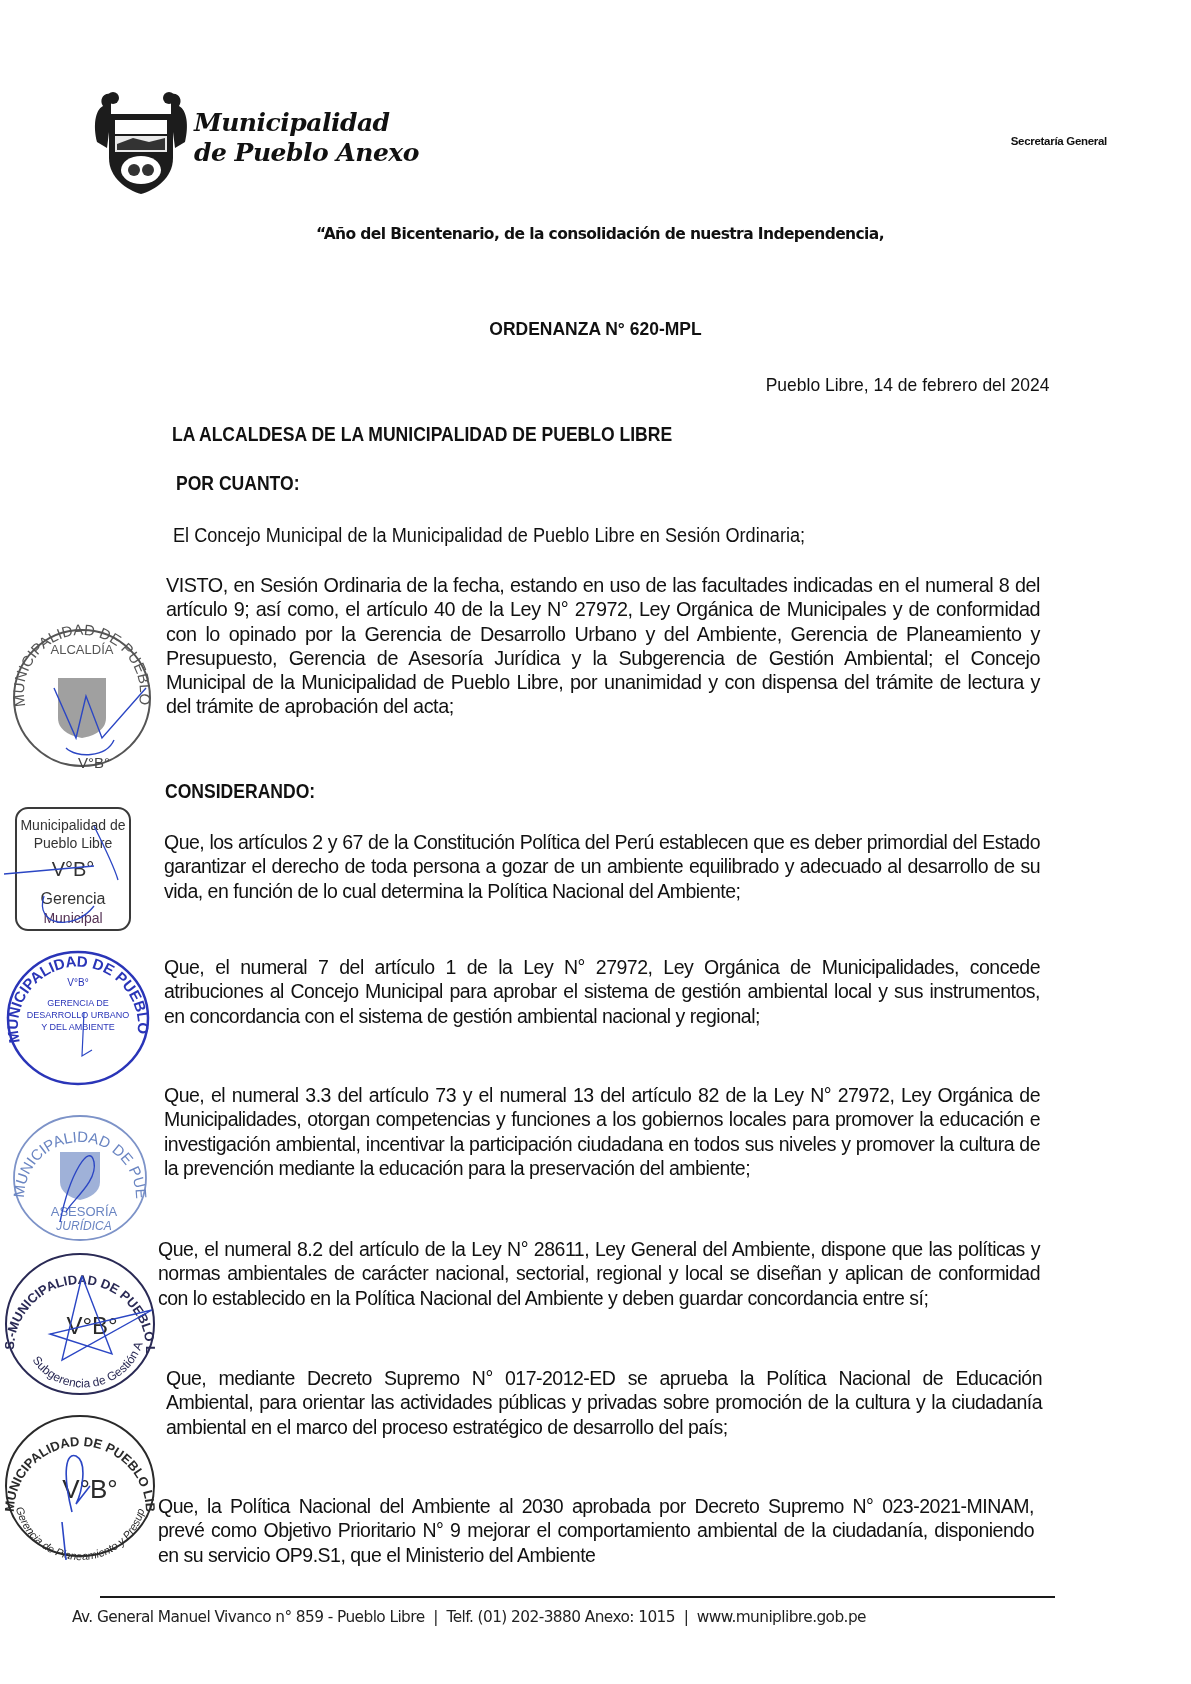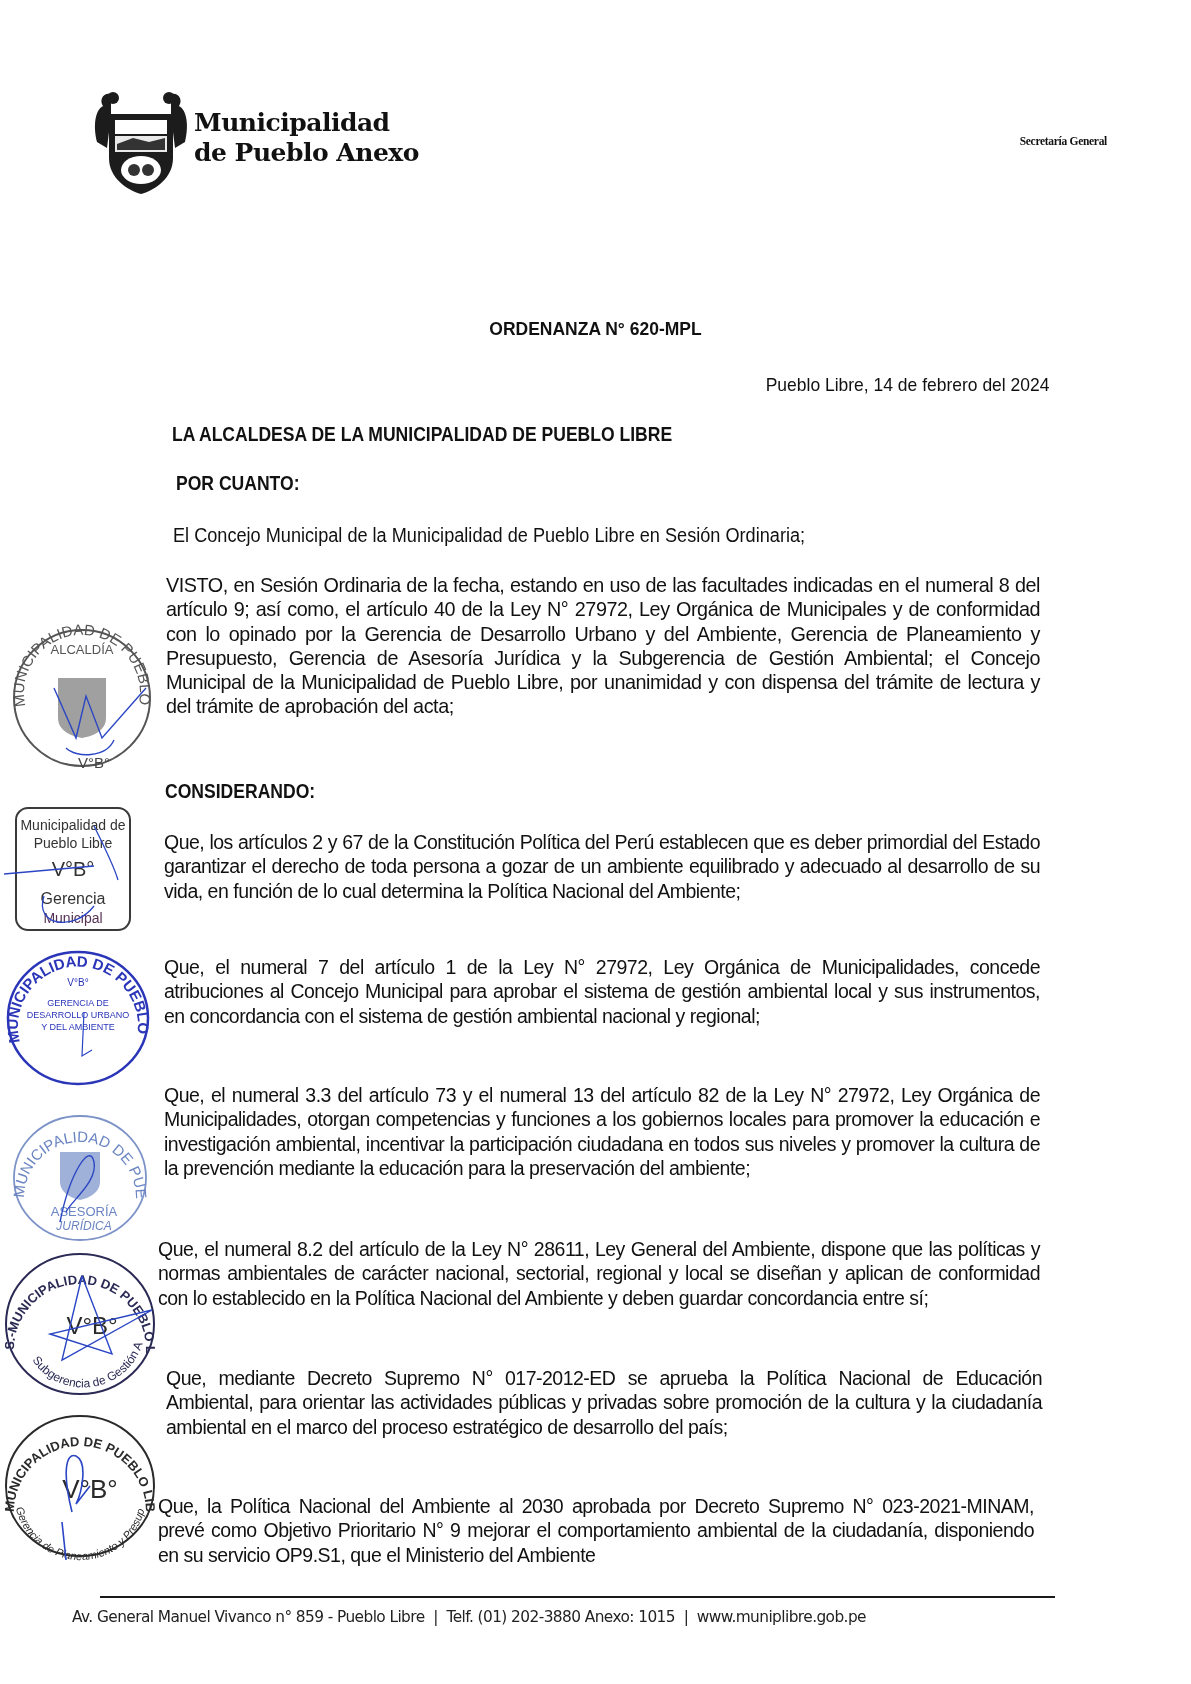--- a/index.html
+++ b/index.html
@@ -1,22 +1,22 @@
 <!DOCTYPE html>
 <html><head>
 <meta charset="utf-8">
 <style>
   html, body { margin: 0; padding: 0; background: #ffffff; }
   body { width: 1191px; height: 1684px; position: relative; overflow: hidden; font-family: "Liberation Sans", sans-serif; color: #1b1b1b; }
   .abs { position: absolute; }
 
   
   .logo { left: 93px; top: 86px; width: 96px; height: 110px; }
-  .brand { left: 194px; top: 108px; font-family: "DejaVu Serif", serif; font-weight: bold; font-size: 25px; line-height: 30px; color: #111; letter-spacing: -0.5px; }
-  .secretaria { right: 84px; top: 135px; font-family: Liberation Serif, serif; font-weight: bold; font-size: 11.5px; color: #111; letter-spacing: -0.3px; }
+  .brand { left: 194px; top: 108px; font-family: "DejaVu Serif", serif; font-weight: bold; font-size: 25px; line-height: 30px; color: #111; letter-spacing: -0.5px; font-style: italic; }
+  .secretaria { right: 84px; top: 135px; font-family: Liberation Sans, sans-serif; font-weight: bold; font-size: 11.5px; color: #111; letter-spacing: -0.3px; }
 
   .year-motto { left: 200px; width: 800px; top: 222px; text-align: center; font-family: "DejaVu Sans", sans-serif; font-weight: bold; font-size: 15.5px; line-height: 24px; color: #111; letter-spacing: -0.6px; }
 
   .ord-title { left: 0; width: 1191px; top: 318px; text-align: center; font-weight: bold; font-size: 19px; color: #111; transform: scaleX(0.92); }
 
   .date { right: 142px; top: 374px; font-size: 19px; color: #111; transform-origin: right; transform: scaleX(0.92); }
 
   .heading { font-weight: bold; font-size: 19.5px; color: #111; transform-origin: left; transform: scaleX(0.9); white-space: nowrap; }
   .h-alcaldesa { left: 172px; top: 423px; }
   .h-porcuanto { left: 176px; top: 472px; }
@@ -56,20 +56,21 @@
     <circle cx="55" cy="84" r="6" fill="#333"></circle>
   </svg>
 </div>
 <div class="abs brand">
   <div>Municipalidad</div>
   <div>de Pueblo Anexo</div>
 </div>
 <div class="abs secretaria">Secretaría General</div>
 
 <div class="abs year-motto">
+  <div>“Año del Bicentenario, de la consolidación de nuestra Independencia,</div>
 </div>
 
 <div class="abs ord-title">ORDENANZA N° 620-MPL</div>
 <div class="abs date">Pueblo Libre, 14 de febrero del 2024</div>
 
 <div class="abs heading h-alcaldesa">LA ALCALDESA DE LA MUNICIPALIDAD DE PUEBLO LIBRE</div>
 <div class="abs heading h-porcuanto">POR CUANTO:</div>
 <div class="abs para p-intro">El Concejo Municipal de la Municipalidad de Pueblo Libre en Sesión Ordinaria;</div>
 
 <div class="abs para p" style="left:166px; top:573px; width:874px; font-size:19.8px; letter-spacing:-0.45px;">

